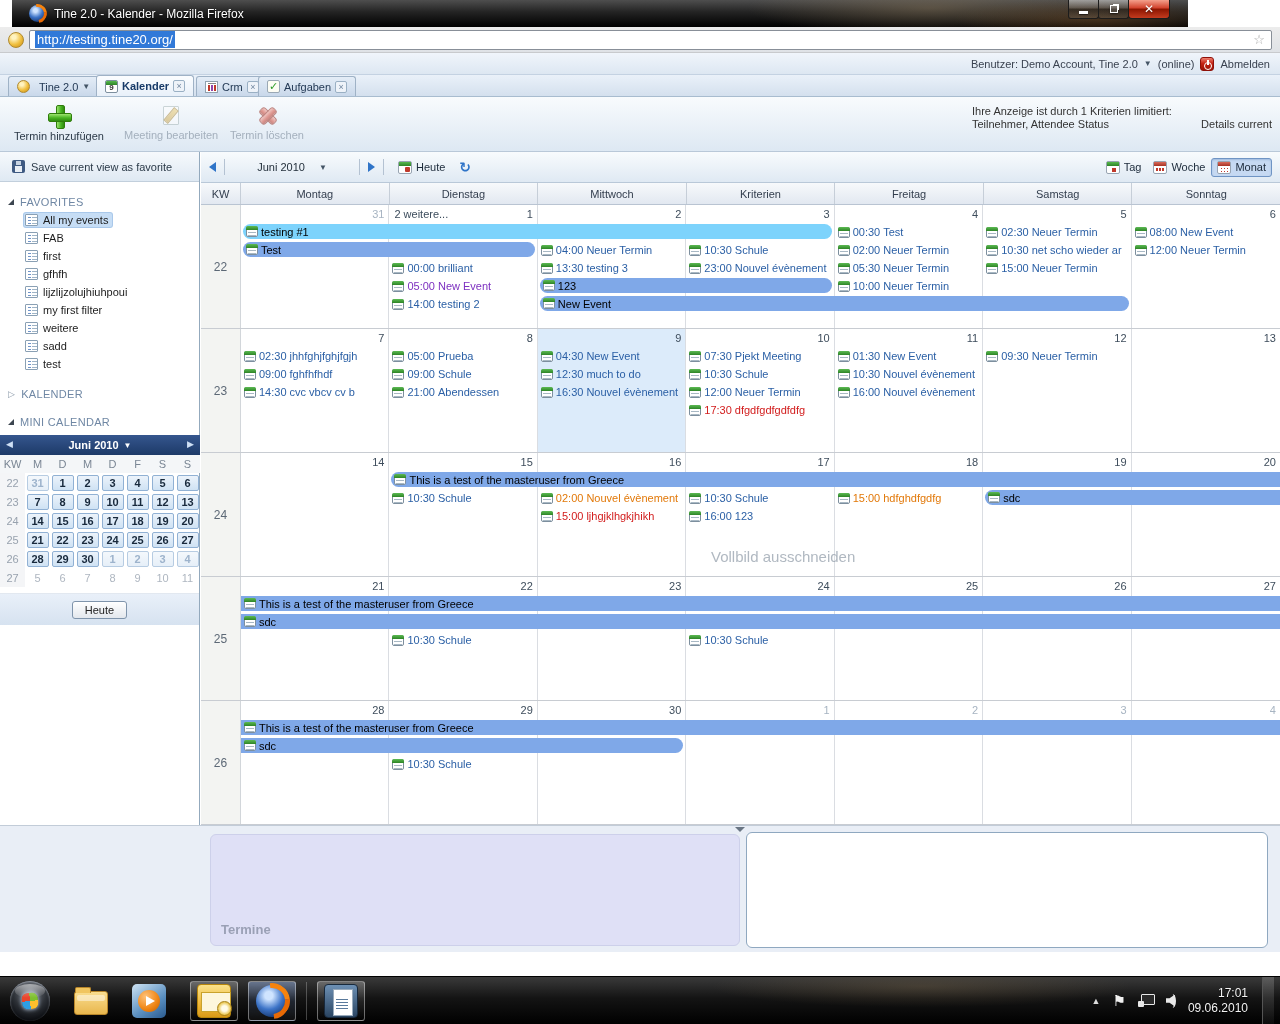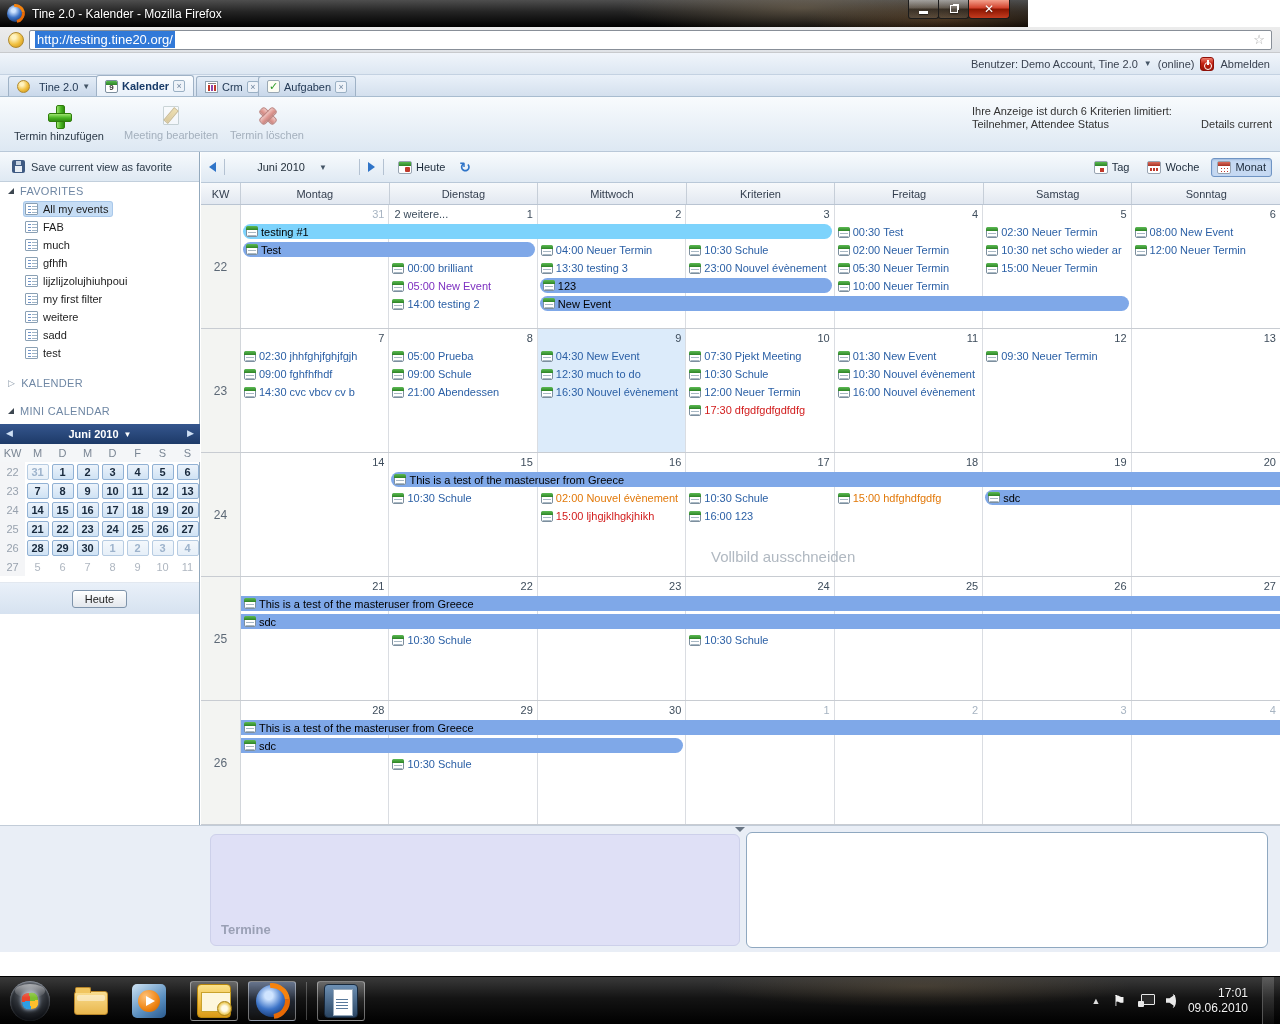--- a/index.html
+++ b/index.html
@@ -1,25 +1,25 @@
 <!DOCTYPE html>
 <html><head>
 <meta charset="utf-8">
 <style>
   *{margin:0;padding:0;box-sizing:border-box}
   html,body{width:1280px;height:1024px;overflow:hidden}
   body{font-family:"Liberation Sans","DejaVu Sans",sans-serif;font-size:11px;background:#000;position:relative}
   #screen{position:absolute;inset:0;width:1280px;height:1024px;background:#fff}
 
   
-  .titlebar{position:absolute;left:0;top:0;width:1028px;height:27px;
+  .titlebar{position:absolute;left:12px;top:0;width:1176px;height:27px;
     background:radial-gradient(ellipse 260px 40px at 78% 30%,rgba(140,120,90,.45),transparent 70%),
                radial-gradient(ellipse 200px 30px at 92% 70%,rgba(120,80,40,.5),transparent 70%),
                linear-gradient(#4e4e4e,#232323 45%,#000);
-    color:#fff;display:flex;align-items:center;padding-left:7px}
+    color:#fff;display:flex;align-items:center;padding-left:17px}
   .fx-ball{width:17px;height:17px;border-radius:50%;position:relative;flex:none;
     background:radial-gradient(circle at 38% 32%,#cfe4ff 0 12%,#3d74c8 45%,#15356e 78%)}
   .fx-ball::before{content:"";position:absolute;inset:-1px;border-radius:50%;
     border:3px solid transparent;border-top-color:#f5830e;border-right-color:#e86a05;transform:rotate(35deg)}
   .titletext{margin-left:8px;font-size:12px;text-shadow:0 1px 2px #000}
   .winbtns{position:absolute;right:18px;top:0;display:flex}
   .winbtn{width:31px;height:19px;border:1px solid #1c1c1c;border-top:none;display:flex;align-items:center;justify-content:center;
     background:linear-gradient(rgba(255,255,255,.45),rgba(255,255,255,.12) 45%,rgba(0,0,0,.25) 50%,rgba(255,255,255,.1));
     border-radius:0 0 3px 3px;margin-left:-1px}
   .winbtn.close{width:42px;background:linear-gradient(#f4a08c,#d1402a 45%,#8c1500 50%,#c33b1f);border-radius:0 0 4px 4px}
@@ -85,21 +85,21 @@
   .filterinfo{margin-top:3px;display:flex;justify-content:space-between;color:#333;line-height:13px}
   .details-link{align-self:flex-end;color:#333;white-space:nowrap;margin-left:8px}
 
   
   .content{position:absolute;left:0;top:152px;width:1280px;height:800px;background:#fff}
   .sidebar{position:absolute;left:0;top:0;width:200px;height:800px;background:#fff;border-right:1px solid #93a9bd}
   .savebar{height:30px;background:linear-gradient(#f6f9fc,#dfe9f3);border-bottom:1px solid #c2cfdc;display:flex;align-items:center;gap:6px;padding-left:12px;color:#2b3a48}
   .icon-floppy{width:13px;height:13px;background:#3f5a82;border-radius:2px;position:relative;flex:none}
   .icon-floppy::before{content:"";position:absolute;left:3px;bottom:1px;width:7px;height:6px;background:#e8eef5}
   .icon-floppy::after{content:"";position:absolute;left:4px;top:1px;width:5px;height:4px;background:#c8d4e2}
-  .tree{padding-top:0}
+  .tree{padding-top:11px}
   .tree-head{display:flex;align-items:center;gap:6px;padding:3px 0 3px 8px;color:#6f87a4;letter-spacing:.3px}
   .tri-exp{width:0;height:0;border-left:6px solid transparent;border-bottom:6px solid #3c4650}
   .tri-col{color:#8a98a8;font-size:9px;line-height:9px}
   .fav-item{display:flex;align-items:center;gap:5px;height:18px;padding-left:24px;color:#1c1c1c;cursor:default}
   .fav-item .sel{display:flex;align-items:center;gap:5px;padding:1px 4px 1px 1px;border-radius:2px}
   .fav-item.selected .sel{background:#c6ddf5;box-shadow:0 0 0 1px #a9c8ea}
   .ico-filter{width:13px;height:12px;border:1px solid #8aa0b4;background:#fff;border-radius:1px;position:relative;flex:none}
   .ico-filter::before{content:"";position:absolute;left:2px;top:2px;width:3px;height:7px;background:repeating-linear-gradient(#6f93c8 0 1px,transparent 1px 3px)}
   .ico-filter::after{content:"";position:absolute;left:6px;top:2px;width:5px;height:7px;background:repeating-linear-gradient(#9fb4c6 0 1px,transparent 1px 3px)}
 
@@ -119,21 +119,21 @@
   .btn{border:1px solid #7f94ab;border-radius:3px;background:linear-gradient(#ffffff,#e3e7ed);padding:2px 12px;font-size:11px;color:#222;box-shadow:inset 0 1px 0 #fff}
 
   
   .main{position:absolute;left:201px;top:0;width:1079px;height:800px}
   .caltoolbar{height:31px;background:linear-gradient(#f8fbfd,#dfe9f3);border-bottom:1px solid #b9c8d8;display:flex;align-items:center;padding:0 8px;gap:8px;color:#24303c}
   .navtri-l{width:0;height:0;border-top:5px solid transparent;border-bottom:5px solid transparent;border-right:7px solid #2f74c8}
   .navtri-r{width:0;height:0;border-top:5px solid transparent;border-bottom:5px solid transparent;border-left:7px solid #2f74c8}
   .vsep{width:1px;height:16px;background:#b4c2d2}
   .monthlabel{width:118px;text-align:center;display:flex;align-items:center;justify-content:center;gap:14px}
   .refresh{color:#2f74c8;font-size:14px;font-weight:bold}
-  .viewbtns{margin-left:auto;display:flex;align-items:center;gap:6px}
+  .viewbtns{margin-left:auto;display:flex;align-items:center;}
   .viewbtn{display:flex;align-items:center;gap:4px;padding:2px 5px;border:1px solid transparent;border-radius:3px;color:#1c2a3a}
   .viewbtn.active{background:#c6d9f2;border-color:#6f94c4;box-shadow:inset 0 1px 2px #9fbade}
   .vic{width:14px;height:13px;border:1px solid #98a4b2;background:#fff;border-radius:2px;position:relative;flex:none}
   .vic::before{content:"";position:absolute;left:0;right:0;top:0;height:4px;background:linear-gradient(#57b84e,#2e8427)}
   .vic.v-week::before{background:linear-gradient(#d86a5a,#a83224)}
   .vic.v-month::before{background:linear-gradient(#d86a5a,#a83224)}
   .vic.v-day::after{content:"";position:absolute;left:5px;top:6px;width:4px;height:4px;background:#c0392b}
   .vic.v-week::after{content:"";position:absolute;left:2px;top:6px;width:9px;height:3px;background:repeating-linear-gradient(90deg,#c0392b 0 2px,transparent 2px 3px)}
   .vic.v-month::after{content:"";position:absolute;left:2px;top:5px;width:10px;height:6px;background:radial-gradient(#c0392b 38%,transparent 42%) 0 0/3px 3px}
   .vic.v-today::after{content:"";position:absolute;right:1px;bottom:1px;width:5px;height:5px;background:#c0392b;border-radius:1px}
@@ -287,21 +287,21 @@
       <span class="icon-edit"></span>
       <span class="txt">Meeting bearbeiten</span>
     </div>
     <div class="tbtn disabled" style="left:222px">
       <span class="icon-del"></span>
       <span class="txt">Termin löschen</span>
     </div>
     <div class="search-cluster">
       <div class="filterinfo">
         <div>
-          <div class="txt">Ihre Anzeige ist durch 6 Kriterien limitiert:</div>
+          <div class="txt">Ihre Anzeige ist durch 1 Kriterien limitiert:</div>
           <div class="txt">Teilnehmer, Attendee Status</div>
         </div>
         <span class="details-link">Details current</span>
       </div>
     </div>
   </div>
 
   <div class="content">
 
     <div class="sidebar">
@@ -323,21 +323,21 @@
             </div>
             <div class="fav-item">
               <span class="sel">
                 <span class="ico-filter"></span>
                 <span class="txt">FAB</span>
               </span>
             </div>
             <div class="fav-item">
               <span class="sel">
                 <span class="ico-filter"></span>
-                <span class="txt">much</span>
+                <span class="txt">first</span>
               </span>
             </div>
             <div class="fav-item">
               <span class="sel">
                 <span class="ico-filter"></span>
                 <span class="txt">gfhfh</span>
               </span>
             </div>
             <div class="fav-item">
               <span class="sel">

